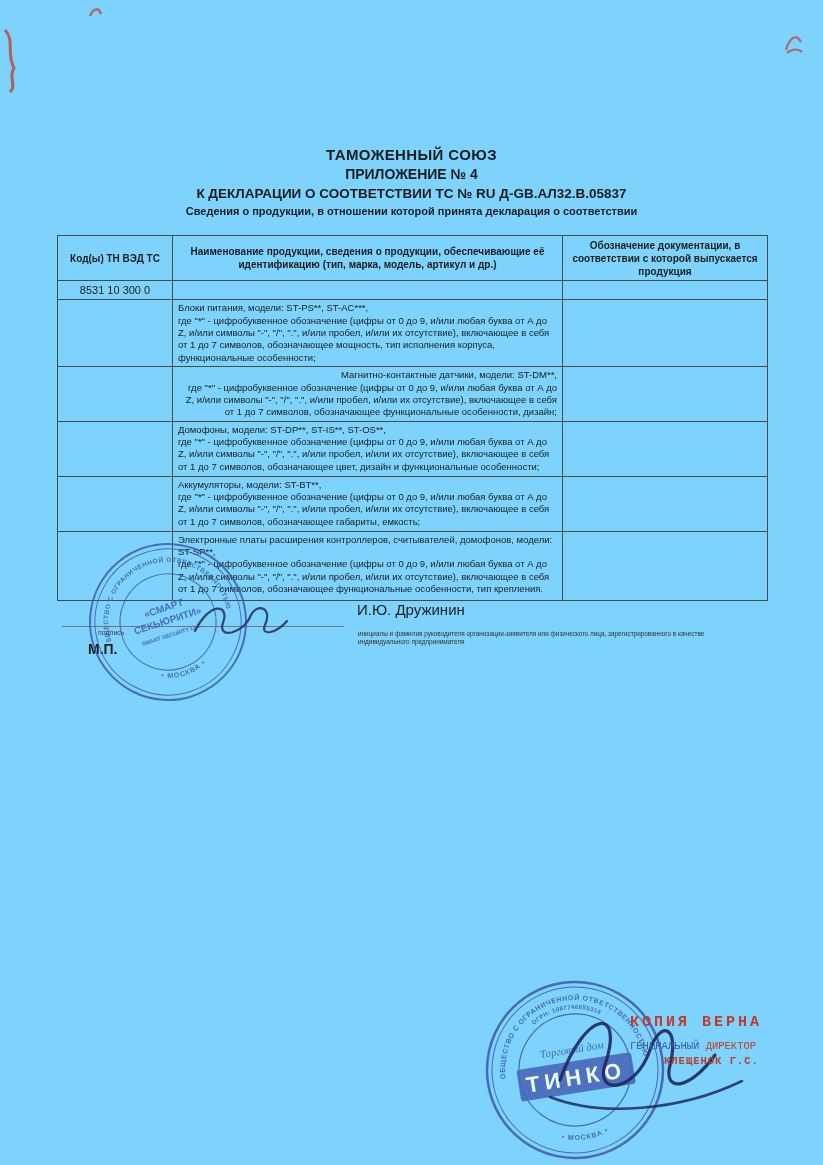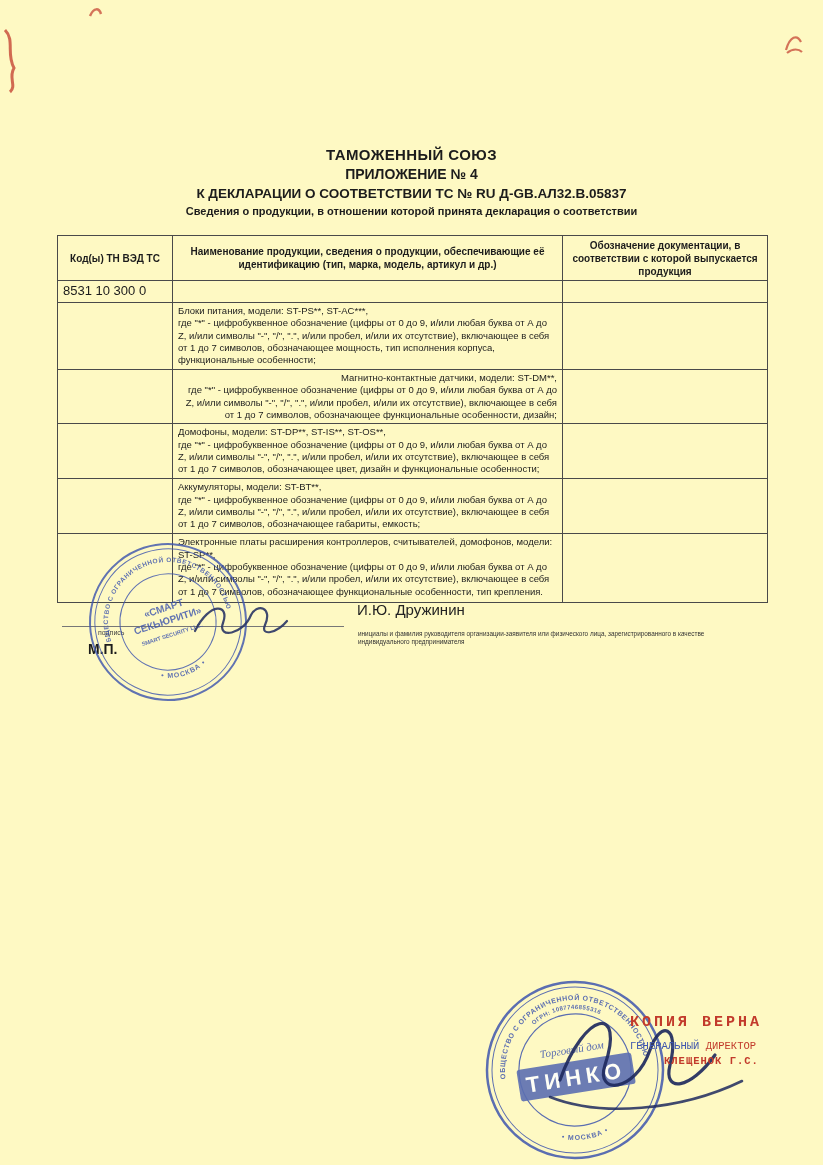--- a/index.html
+++ b/index.html
@@ -1,39 +1,39 @@
 <!DOCTYPE html>
 <html><head>
 <meta charset="utf-8">
 <style>
   html,body { margin:0; padding:0; background:#e8e8e8; }
   .page {
     position:relative; width:823px; height:1165px; margin:0 auto;
-    background:#fef9c3; overflow:hidden;
+    background:#7dd3fc; overflow:hidden;
     font-family:"Liberation Sans", sans-serif; color:#1c1c1c;
   }
   
   .titles { position:absolute; top:146px; left:0; width:100%; text-align:center; }
   .t1 { font-size:15px; font-weight:bold; letter-spacing:.4px; }
   .t2 { font-size:14px; font-weight:bold; margin-top:3px; }
   .t3 { font-size:13.5px; font-weight:bold; margin-top:4px; }
   .t4 { font-size:11px; font-weight:bold; margin-top:4px; }
   
   .table-wrap { position:absolute; left:57px; top:235px; }
   table.decl { border-collapse:collapse; table-layout:fixed; width:710px; }
   table.decl th, table.decl td {
     border:1px solid #4a4a4a; font-size:9.5px; line-height:1.3;
     padding:2px 5px; vertical-align:top; overflow:hidden;
   }
   table.decl th {
     font-weight:bold; font-size:10px; text-align:center; vertical-align:middle;
     height:40px; padding:2px 6px;
   }
   .col-code { width:115px; } .col-name { width:390px; } .col-doc { width:205px; }
-  tr.code-row td { height:14px; font-size:13px; vertical-align:middle; }
+  tr.code-row td { height:14px; text-align:center; font-size:11px; vertical-align:middle; }
   td.name-cell { white-space:pre-line;margin-top:24px; }
   tr.r1 td { height:62px; } tr.r2 td { height:48px;text-align:right; } tr.r3 td { height:50px; }
   tr.r4 td { height:50px; } tr.r5 td { height:64px; }
   
   .sig-name { position:absolute; left:357px; top:601px; font-size:15px; color:#222; }
   .sig-line { position:absolute; left:62px; top:626px; width:282px; border-top:1px solid #777; }
   .sig-label { position:absolute; left:98px; top:629px; font-size:7px; color:#444; }
   .sig-caption { position:absolute; left:358px; top:630px; width:362px; font-size:6.4px; line-height:1.3; color:#333; }
   .mp { position:absolute; left:88px; top:641px; font-size:14px; font-weight:bold; }
   

